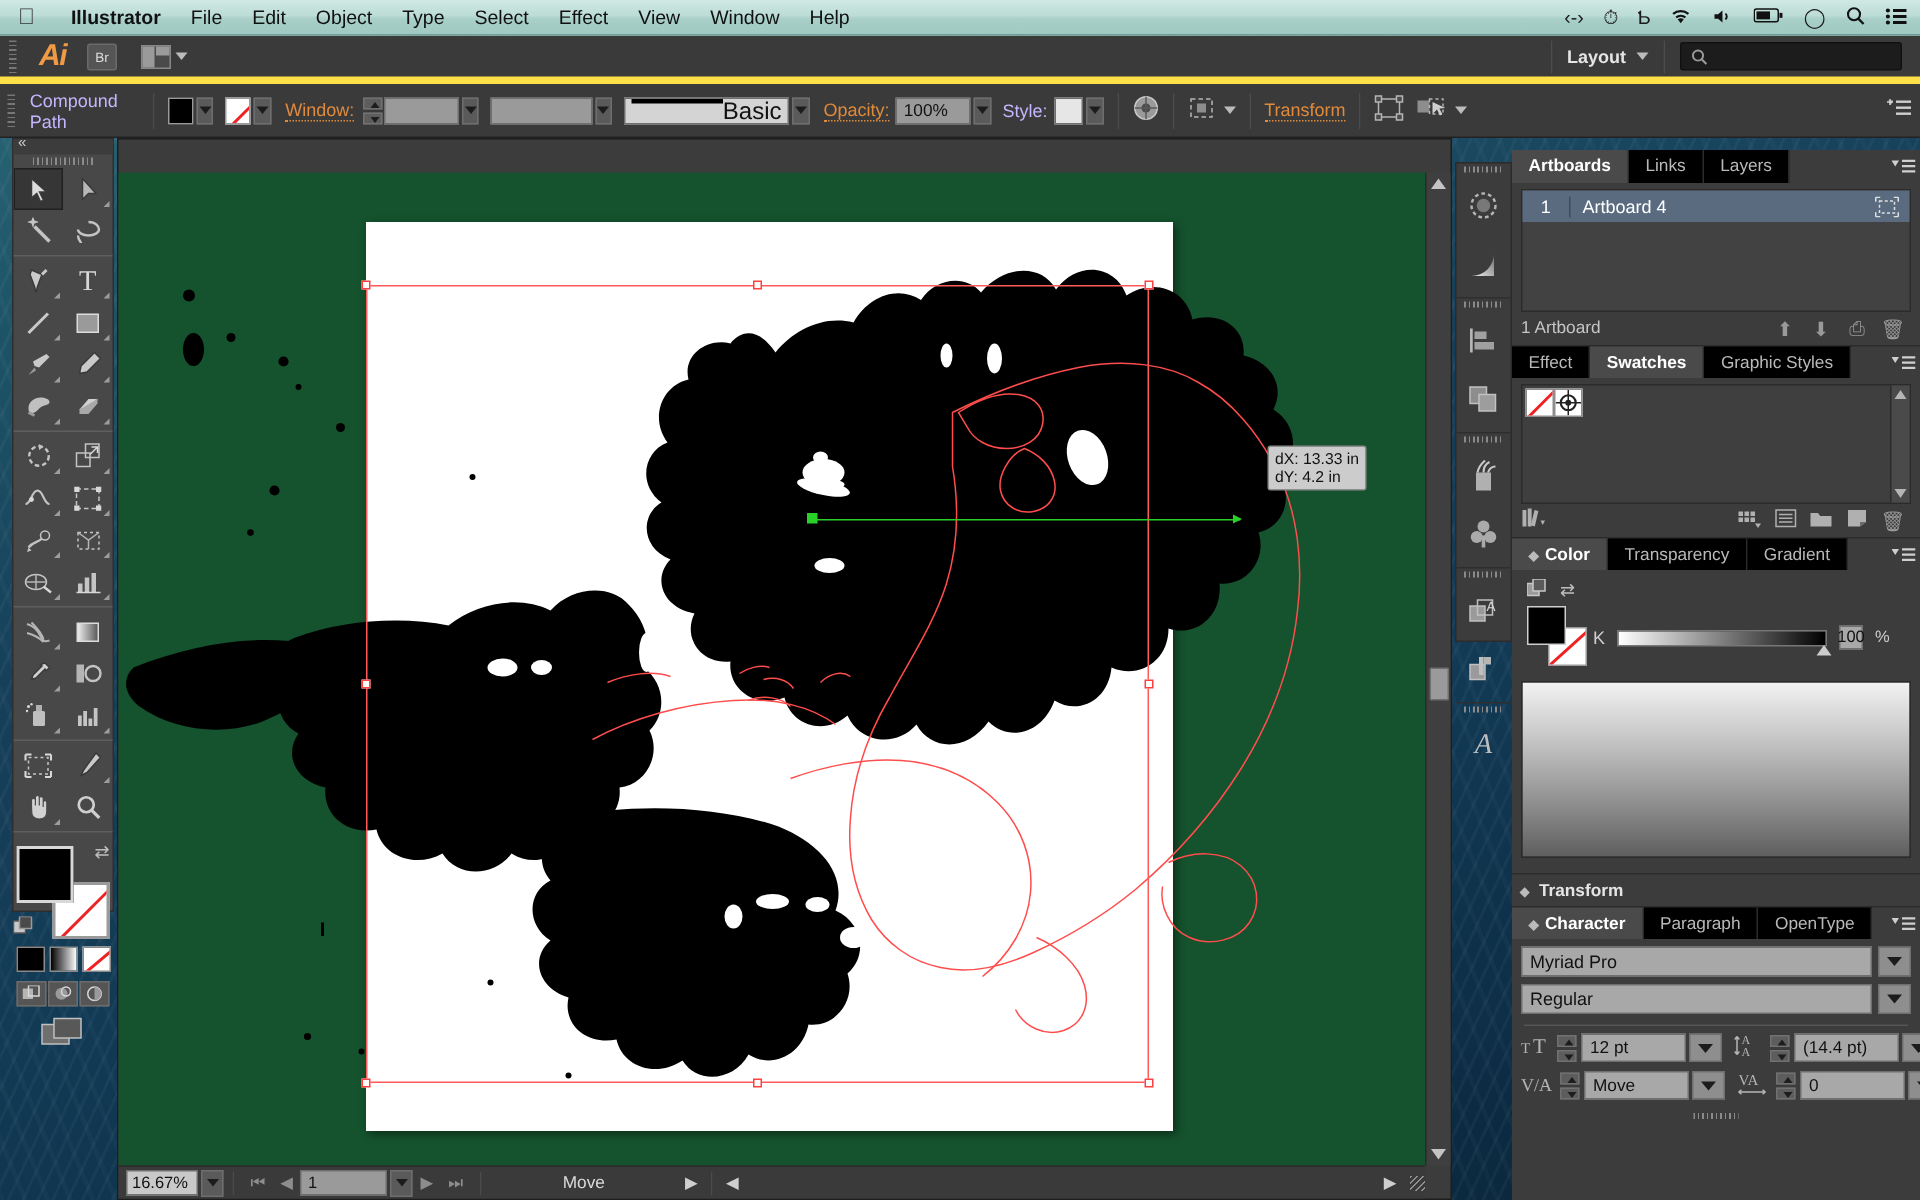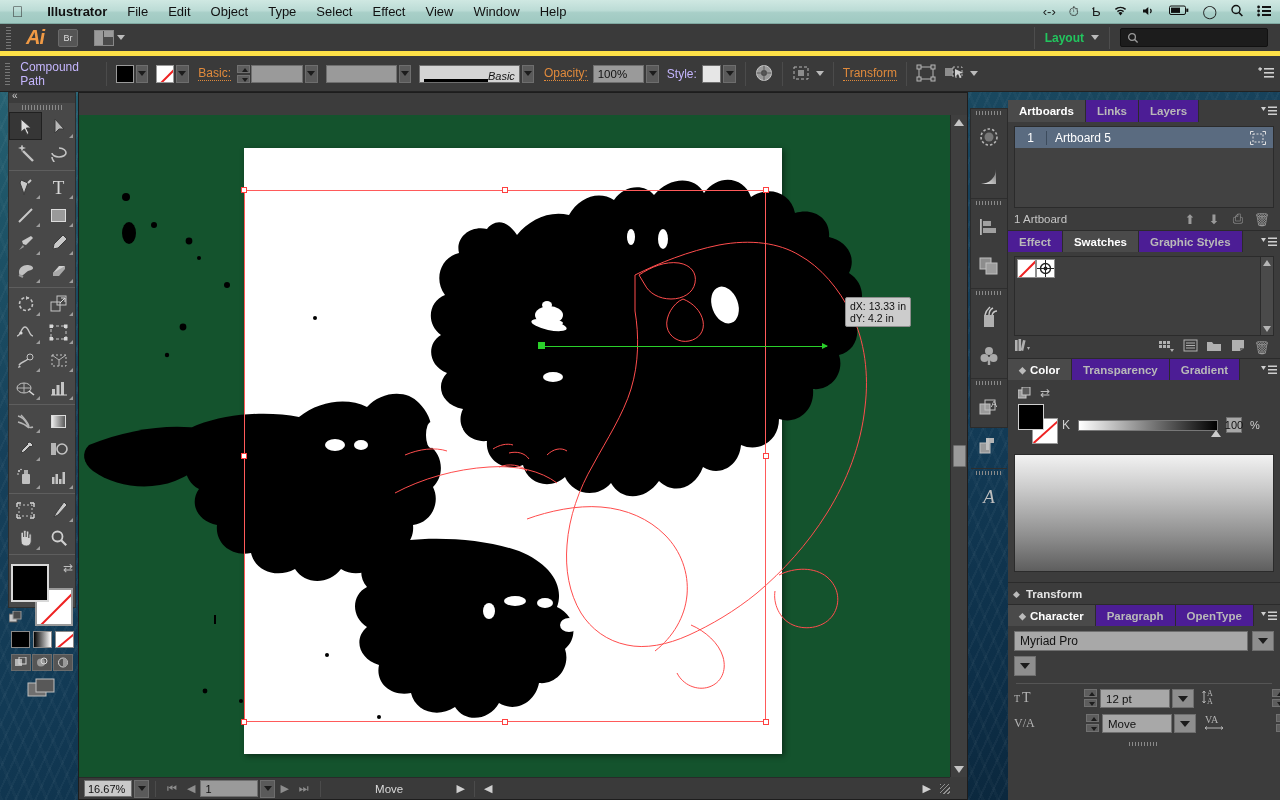--- a/index.html
+++ b/index.html
@@ -59,21 +59,21 @@
   .ai-logo { color:#f09a45; font-weight:bold; font-size:20px; font-style:italic; margin:0 14px 0 8px; letter-spacing:-1px;}
   .br-btn { width:20px;height:18px;border:1px solid #6a6a6a;background:#555;color:#ddd;font-size:9px;
     display:flex;align-items:center;justify-content:center;border-radius:2px;}
   .arr-btn { margin-left:16px; display:flex; align-items:center; gap:3px;}
   .arr-ico { width:20px;height:16px;border:1px solid #888; background:#4a4a4a; position:relative;}
   .arr-ico::before{content:"";position:absolute;left:0;top:0;width:8px;height:14px;background:#9a9a9a;}
   .arr-ico::after{content:"";position:absolute;left:9px;top:0;width:9px;height:6px;background:#9a9a9a;}
   .caret { width:0;height:0;border-left:4px solid transparent;border-right:4px solid transparent;border-top:5px solid #bbb;}
   .appbar-right { margin-left:auto; display:flex; align-items:center; height:100%;}
   .vdiv { width:1px; height:22px; background:#2c2c2c; margin:0 10px; border-right:1px solid #4d4d4d;}
-  .layout-btn { color:#22c55e; font-weight:bold; font-size:12px; display:flex; align-items:center; gap:7px; }
+  .layout-btn { color:#e5e5e5; font-weight:bold; font-size:12px; display:flex; align-items:center; gap:7px; }
   .search-box { width:148px; height:19px; background:#1c1c1c; border:1px solid #111; border-radius:2px;
     margin-right:12px; display:flex; align-items:center; padding-left:6px; color:#888; font-size:11px;}
 
   
   .ctrlbar {
     position:absolute; left:0; top:56px; width:1280px; height:36px;
     background:#3a3a3a; border-bottom:1px solid #222;
     display:flex; align-items:center; color:#cfcfcf; font-size:11.5px;
   }
   .cb-label { color:#c4b5fd; font-size:12px; }
@@ -83,22 +83,22 @@
   .swatch-none { width:22px;height:18px;border:1px solid #9a9a9a; background:#fff; position:relative; overflow:hidden;}
   .swatch-none::after{content:"";position:absolute;left:-4px;top:8px;width:32px;height:2px;background:#e22;transform:rotate(-45deg);}
   .dd { width:15px;height:18px;background:#5a5a5a;border:1px solid #6e6e6e;display:flex;align-items:center;justify-content:center;margin-left:2px;}
   .dd .caret { border-top-color:#1c1c1c; }
   .stepper { width:13px;height:18px;display:flex;flex-direction:column;justify-content:space-between;margin-right:1px;}
   .st-up,.st-dn{width:13px;height:8px;background:#5d5d5d;border:1px solid #717171;position:relative;}
   .st-up::after{content:"";position:absolute;left:4px;top:2px;border-left:3px solid transparent;border-right:3px solid transparent;border-bottom:4px solid #1d1d1d;}
   .st-dn::after{content:"";position:absolute;left:4px;top:2px;border-left:3px solid transparent;border-right:3px solid transparent;border-top:4px solid #1d1d1d;}
   .field { height:18px; background:#9a9a9a; border:1px solid #6f6f6f; color:#111; font-size:11.5px;
     display:flex; align-items:center; padding:0 4px;}
-  .brush-field { width:110px;height:18px;background:#d4d4d4;border:1px solid #6f6f6f;display:flex;align-items:flex-end;
-    justify-content:space-between;padding:0 4px;color:#111;font-size:11px;font-style:italic;}
+  .brush-field { width:110px;height:18px;background:#d4d4d4;border:1px solid #6f6f6f;display:flex;align-items:flex-start;
+    justify-content:space-between;padding:0 4px;color:#111;font-size:16px;}
   .brush-line { width:64px;height:3px;background:#000;}
   .cbar-right { margin-left:auto; display:flex; align-items:center; padding-right:6px; }
 
   
   .tools {
     position:absolute; left:8px; top:92px; width:68px; height:516px;
     background:#484848; border:1px solid #2e2e2e;
   }
   .tools-head { height:10px; background:#3c3c3c; position:relative; }
   .tools-head::after{content:"\00ab"; position:absolute; left:3px; top:-3px; color:#ccc; font-size:10px;}
@@ -172,21 +172,21 @@
     background:#3c3c3c; border:1px solid #2b2b2b; }
   .dock-grp { border-bottom:1px solid #2e2e2e; padding-bottom:3px; }
   .dock-grip { height:8px; background-image:repeating-linear-gradient(90deg,#8a8a8a 0 1px, transparent 1px 3px);
     background-size:26px 4px; background-repeat:no-repeat; background-position:center 2px;}
   .dock-ico { height:39px; display:flex; align-items:center; justify-content:center;}
 
   
   .panels { position:absolute; left:1008px; top:100px; width:272px; height:700px; background:#3c3c3c;}
   .ptabs { height:22px; background:#2f2f2f; display:flex; align-items:stretch; position:relative;}
   .ptab { padding:0 11px; display:flex; align-items:center; font-size:11.5px; color:#b9b9b9;
-    background:#4c1d95; border-right:1px solid #2b2b2b;font-weight:bold;}
+    background:#000000; border-right:1px solid #2b2b2b;}
   .ptab.active { background:#4a4a4a; color:#fff; font-weight:bold; }
   .ptab-fill { flex:1; background:#3c3c3c; }
   .pmenu { width:22px; display:flex; align-items:center; justify-content:center; background:#3c3c3c;}
   .pbody { background:#3c3c3c; }
   .ab-list { margin:4px 6px 0; border:1px solid #2b2b2b; background:#424242; height:82px;}
   .ab-row { height:21px; display:flex; align-items:center; background:#5a6b80; color:#fff; font-size:12px;}
   .ab-num { width:32px; text-align:center; border-right:1px solid #3c4b5c;}
   .ab-name { flex:1; padding-left:8px;}
   .ab-ico { width:30px; display:flex; align-items:center; justify-content:center;}
   .ab-foot { height:22px; display:flex; align-items:center; color:#c6c6c6; font-size:11.5px; padding:0 6px;}
@@ -217,21 +217,21 @@
   .ch-row { display:flex; align-items:center; padding:5px 6px 0; gap:4px;}
   .ch-field { flex:1; height:20px; background:#a8a8a8; border:1px solid #6f6f6f; color:#111; font-size:12px;
     display:flex; align-items:center; padding-left:5px;}
   .ch-dd { width:22px;height:20px;background:#8e8e8e;border:1px solid #6f6f6f;display:flex;align-items:center;justify-content:center;}
   .ch-dd .caret{border-top-color:#1c1c1c;border-left-width:5px;border-right-width:5px;border-top-width:6px;}
   .ch-hr { height:1px; background:#555; margin:7px 8px 2px; }
   .ch-grid { display:flex; padding:3px 6px; gap:4px; align-items:center;}
   .ch-icon { width:26px; color:#b5b5b5; font-size:13px; text-align:center;}
   .ch-small { width:70px; height:19px; background:#a8a8a8; border:1px solid #6f6f6f; color:#111; font-size:11.5px;
     display:flex; align-items:center; padding-left:5px;}
-  .ch-half { display:flex; align-items:flex-start; gap:2px;margin-left:46px; }
+  .ch-half { display:flex; align-items:flex-end; gap:2px; }
   .panel-hdr { height:22px; background:#3c3c3c; display:flex; align-items:center; border-top:1px solid #2b2b2b;}
   .panel-hdr .ttl { font-size:11.5px; color:#e4e4e4; font-weight:bold; padding-left:6px;}
   .diamond { color:#bbb; font-size:9px; padding-left:5px;}
   .bottom-grip { height:8px; background-image:repeating-linear-gradient(90deg,#8a8a8a 0 1px, transparent 1px 3px);
     background-size:30px 4px; background-repeat:no-repeat; background-position:center 2px;}
   .resize-grip{ width:10px;height:10px; background-image:repeating-linear-gradient(135deg,#8f8f8f 0 1px,transparent 1px 3px);}
 </style>
 </head>
 <body>
 
@@ -352,21 +352,21 @@
     <div class="swatch-btn"></div>
     <div class="dd">
         <div class="caret"></div>
       </div>
     <div style="width:10px"></div>
     <div class="swatch-none"></div>
     <div class="dd">
         <div class="caret"></div>
       </div>
     <div style="width:12px"></div>
-    <div class="cb-link">Basic:</div>
+    <div class="cb-link">Window:</div>
     <div style="width:8px"></div>
     <div class="stepper">
         <div class="st-up"></div>
         <div class="st-dn"></div>
       </div>
     <div class="field" style="width:62px"></div>
     <div class="dd">
         <div class="caret"></div>
       </div>
     <div style="width:10px"></div>
@@ -966,21 +966,21 @@
               <rect x="7" y="4" width="9" height="1.5"></rect>
               <rect x="7" y="7.5" width="9" height="1.5"></rect>
             </g>
           </svg>
       </div>
     </div>
     <div class="pbody">
       <div class="ab-list">
         <div class="ab-row">
           <div class="ab-num">1</div>
-          <div class="ab-name">Artboard 5</div>
+          <div class="ab-name">Artboard 4</div>
           <div class="ab-ico">
             <svg width="16" height="14" viewBox="0 0 16 14">
                 <rect x="3" y="3" width="10" height="8" fill="none" stroke="#e0e0e0" stroke-dasharray="2 1.5"></rect>
                 <path d="M0.5 0.5h3M0.5 0.5v3M15.5 0.5h-3M15.5 0.5v3M0.5 13.5h3M0.5 13.5v-3M15.5 13.5h-3M15.5 13.5v-3" stroke="#e0e0e0"></path>
               </svg>
           </div>
         </div>
       </div>
       <div class="ab-foot">
         <span>1 Artboard</span>
@@ -1144,20 +1144,21 @@
       </div>
     </div>
     <div class="pbody">
       <div class="ch-row">
         <div class="ch-field">Myriad Pro</div>
         <div class="ch-dd">
             <div class="caret"></div>
           </div>
       </div>
       <div class="ch-row">
+        <div class="ch-field">Regular</div>
         <div class="ch-dd">
             <div class="caret"></div>
           </div>
       </div>
       <div class="ch-hr"></div>
       <div class="ch-grid">
         <span class="ch-icon">
           <svg width="20" height="15" viewBox="0 0 20 15">
               <text x="0" y="12" font-size="10" fill="#b5b5b5" font-family="'Liberation Serif',serif">T</text>
               <text x="8" y="12" font-size="14" fill="#b5b5b5" font-family="'Liberation Serif',serif">T</text>

